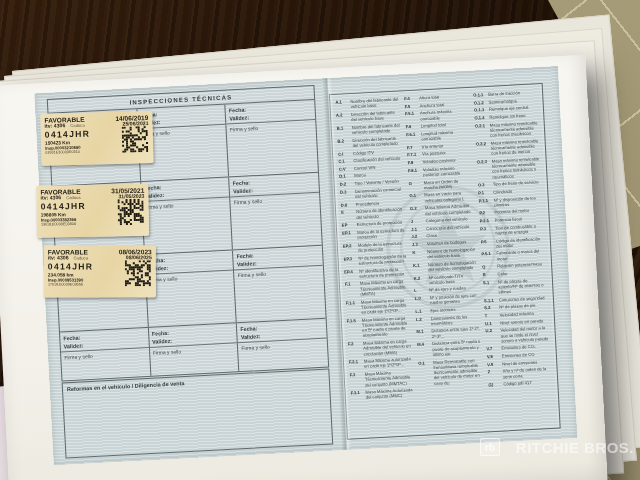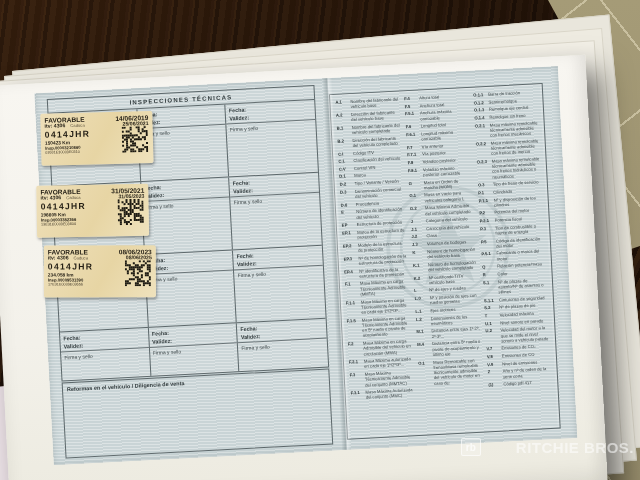--- a/index.html
+++ b/index.html
@@ -79,25 +79,25 @@
   .page-right{position:absolute;left:294px;top:16px;width:214px;height:346px;
     border:1px solid #5d686b;box-shadow:inset 0 0 0 2px rgba(255,255,255,.15);
     padding:5px 5px;box-sizing:border-box;display:flex;gap:5px;}
   .rcol{flex:1 1 0;min-width:0;}
   .entry{display:flex;margin-bottom:2.4px;}
   .entry .code{flex:0 0 15px;font-size:4.2px;font-weight:bold;color:#2f383a;line-height:1.25;}
   .entry .lbl{flex:1;font-size:4.2px;line-height:1.25;color:#3e4749;}
   .emblem{position:absolute;opacity:.09;pointer-events:none;}
 
   
-  .watermark{position:absolute;right:6px;bottom:24px;z-index:20;display:flex;align-items:center;gap:8px;}
+  .watermark{position:absolute;right:6px;bottom:24px;z-index:20;display:flex;align-items:center;gap:16px;}
   .wm-logo{width:18px;height:16px;border:1.5px solid rgba(255,255,255,.6);border-radius:2px;
     background:rgba(255,255,255,.22);display:flex;align-items:center;justify-content:center;
     font-size:10px;font-weight:bold;color:rgba(255,255,255,.75);}
-  .wm-text{font-size:15px;font-weight:800;letter-spacing:.5px;color:rgba(255,255,255,.55);margin-left:27px;}
+  .wm-text{font-size:15px;font-weight:800;letter-spacing:.5px;color:rgba(255,255,255,.55);}
 </style>
 </head>
 <body>
 
 <div class="scene">
   <div class="wood"></div>
   <div class="floor"></div>
   <div class="table-corner"></div>
 
   <div class="pink-sheet"></div>

